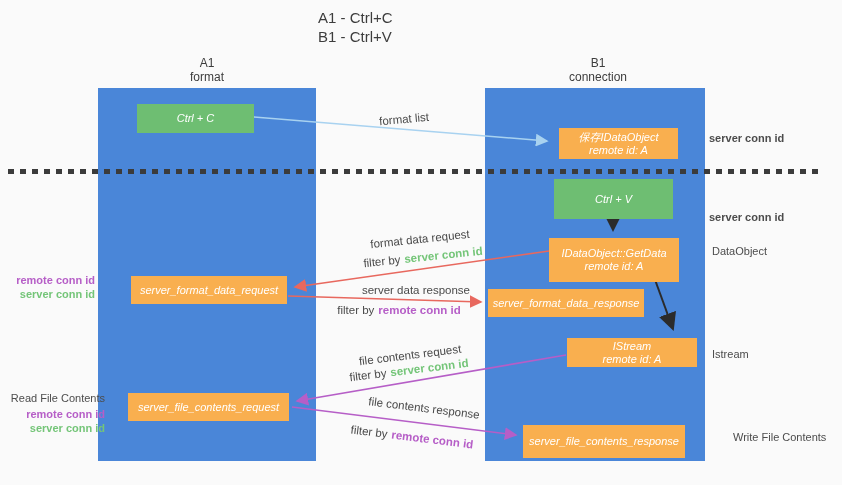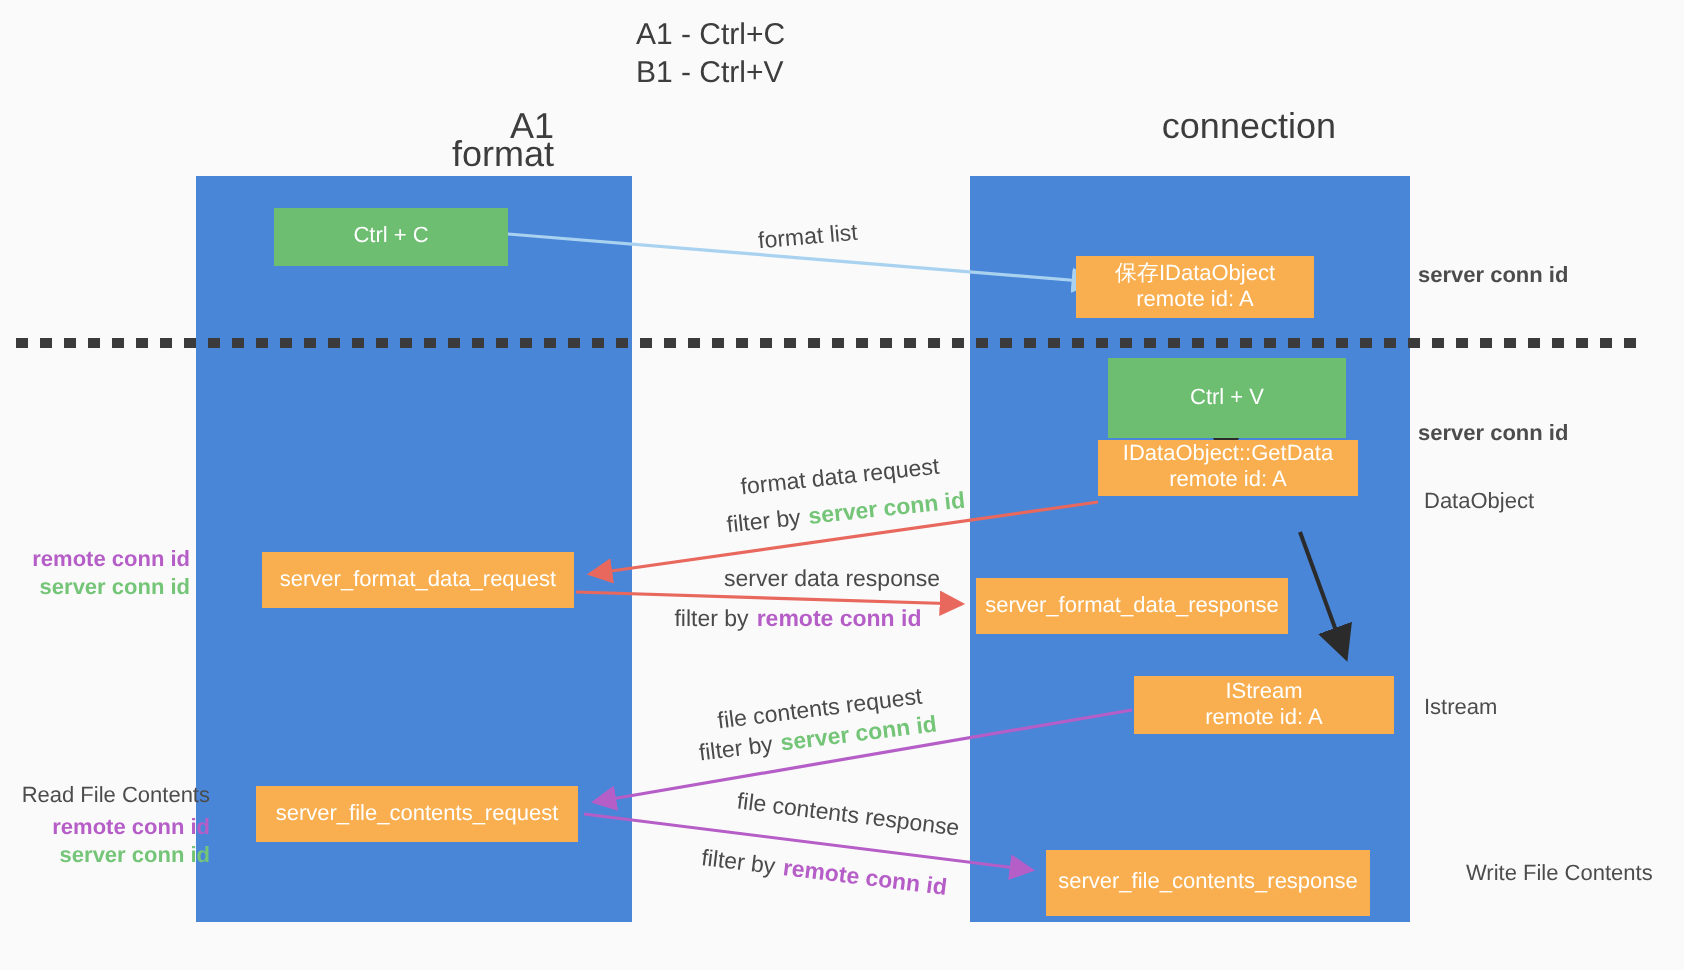--- a/index.html
+++ b/index.html
@@ -1,26 +1,26 @@
 <!DOCTYPE html>
 <html style="--background: #FAFAFA; --lane-blue: #4A86D8; --box-green: #6EBE72; --box-orange: #F9AF4F; --arrow-red: #E8685E; --arrow-purple: #B65EC7; --arrow-blue: #A8D2F0; --arrow-black: #2B2B2B; --label-green: #74C578; --label-purple: #B65EC7;"><head>
 <meta charset="utf-8">
 <style>
   html,body{margin:0;padding:0;}
   body{background:var(--background,#FAFAFA);font-family:"Liberation Sans",sans-serif;}
   .canvas{position:relative;width:842px;height:485px;overflow:hidden;background:var(--background,#FAFAFA);color:#454545;}
   .title{position:absolute;left:318px;top:8px;width:180px;text-align:left;font-size:15px;line-height:19px;color:#3d3d3d;}
-  .col-header{position:absolute;width:140px;text-align:right;font-size:18px;line-height:14px;color:#3d3d3d;}
+  .col-header{position:absolute;width:140px;text-align:center;font-size:12px;line-height:14px;color:#3d3d3d;}
   .lane{position:absolute;top:88px;height:373px;background:var(--lane-blue,#4A86D8);}
   .lane-a1{left:98px;width:218px;}
   .lane-b1{left:485px;width:220px;}
   .divider{position:absolute;left:8px;top:169px;width:816px;height:5px;
     background:repeating-linear-gradient(to right,#3b3b3b 0 6px,transparent 6px 12px);}
   .box{position:absolute;display:flex;flex-direction:column;align-items:center;justify-content:center;
-    color:#fff;font-size:11px;line-height:13px;text-align:right;}
+    color:#fff;font-size:11px;line-height:13px;text-align:right;font-style:italic;}
   .box.green{background:var(--box-green,#6EBE72);}
   .box.orange{background:var(--box-orange,#F9AF4F);}
   .mid-label{position:absolute;white-space:nowrap;font-size:11.5px;color:#4a4a4a;}
   .green-text{color:var(--label-green,#74C578);font-weight:bold;}
   .purple-text{color:var(--label-purple,#B65EC7);font-weight:bold;}
   .pair>span:first-child{margin-right:4px;}
   .side-left{position:absolute;left:0;text-align:right;font-size:11px;line-height:14px;white-space:nowrap;}
   .side-right{position:absolute;white-space:nowrap;font-size:11px;color:#4c4c4c;}
   svg.arrows{position:absolute;left:0;top:0;width:842px;height:485px;pointer-events:none;}
   .st-blue{stroke:var(--arrow-blue,#A8D2F0);stroke-width:1.6;fill:none;}
@@ -40,20 +40,21 @@
   <div class="title">
     <div>A1 - Ctrl+C</div>
     <div>B1 - Ctrl+V</div>
   </div>
 
   <div class="col-header" style="left:137px;top:56px;">
     <div>A1</div>
     <div>format</div>
   </div>
   <div class="col-header" style="left:528px;top:56px;">
+    <div>B1</div>
     <div>connection</div>
   </div>
 
   <div class="lane lane-a1"></div>
   <div class="lane lane-b1"></div>
 
   <div class="divider"></div>
 
   <svg class="arrows" viewBox="0 0 842 485">
     <defs>
@@ -76,30 +77,30 @@
     <line class="st-red" x1="549" y1="251" x2="295" y2="287" marker-end="url(#mred)"></line>
     <line class="st-red" x1="288" y1="296" x2="481" y2="302" marker-end="url(#mred)"></line>
     <line class="st-purple" x1="566" y1="355" x2="297" y2="401" marker-end="url(#mpurple)"></line>
     <line class="st-purple" x1="292" y1="407" x2="516" y2="435" marker-end="url(#mpurple)"></line>
   </svg>
 
   <div class="box green" style="left:137px;top:104px;width:117px;height:29px;">
     <div>Ctrl + C</div>
   </div>
 
-  <div class="box orange" style="left:538px;top:128px;width:119px;height:31px;">
+  <div class="box orange" style="left:559px;top:128px;width:119px;height:31px;">
     <div>保存IDataObject</div>
     <div>remote id: A</div>
   </div>
 
   <div class="box green" style="left:554px;top:179px;width:119px;height:40px;">
     <div>Ctrl + V</div>
   </div>
 
-  <div class="box orange" style="left:549px;top:220px;width:130px;height:28px;">
+  <div class="box orange" style="left:549px;top:238px;width:130px;height:44px;">
     <div>IDataObject::GetData</div>
     <div>remote id: A</div>
   </div>
 
   <div class="box orange" style="left:131px;top:276px;width:156px;height:28px;">
     <div>server_format_data_request</div>
   </div>
 
   <div class="box orange" style="left:488px;top:289px;width:156px;height:28px;">
     <div>server_format_data_response</div>

